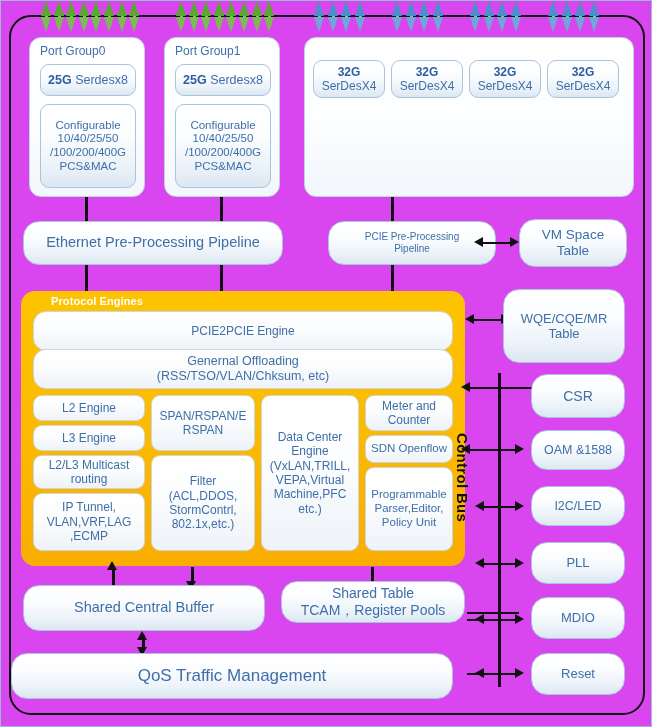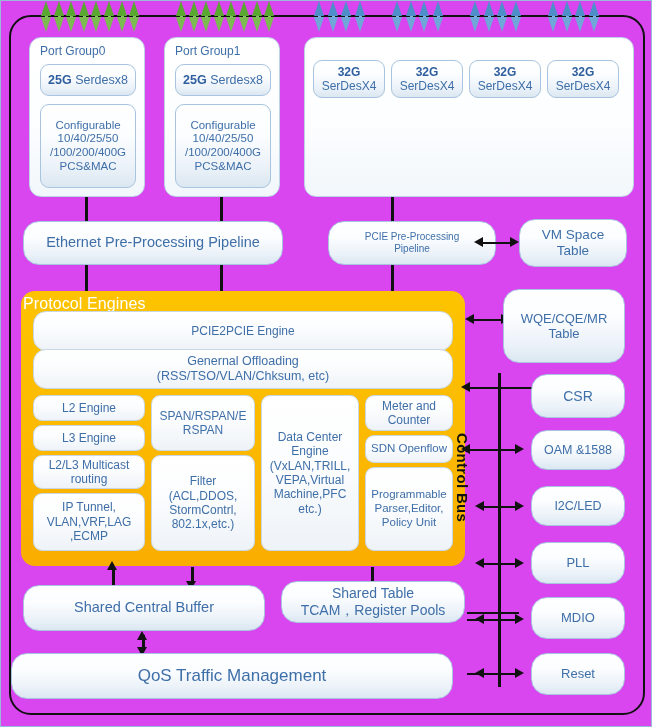--- a/index.html
+++ b/index.html
@@ -47,22 +47,22 @@
 
   
   #protocol-engines{
     position:absolute;
     left:20px;top:290px;width:444px;height:275px;
     box-sizing:border-box;
     border-radius:14px;
     background:linear-gradient(180deg,#fdc300 0%,#fcb900 55%,#f9ad00 100%);
   }
   #protocol-engines-label{
-    position:absolute;left:2px;top:4px;
-    color:#ffffff;font-size:16px;font-weight:400;
+    position:absolute;left:30px;top:4px;
+    color:#ffffff;font-size:11px;font-weight:700;
     letter-spacing:.1px;
   }
   .ebx{
     position:absolute;box-sizing:border-box;
     border:1px solid #c9d7e4;border-radius:9px;
     background:linear-gradient(180deg,#ffffff 0%,#fcfdfe 40%,#eef3f8 100%);
     color:#3f6fa8;font-size:12px;
     display:flex;align-items:center;justify-content:center;text-align:center;
     line-height:1.2;
   }

